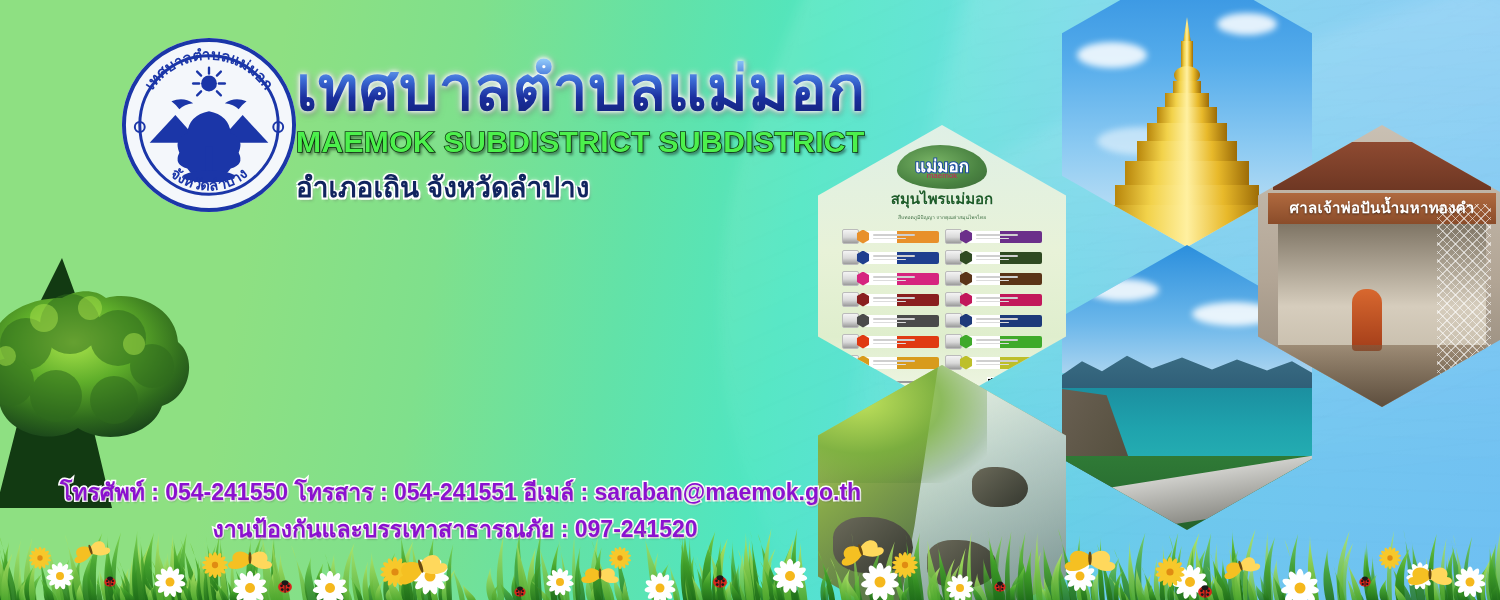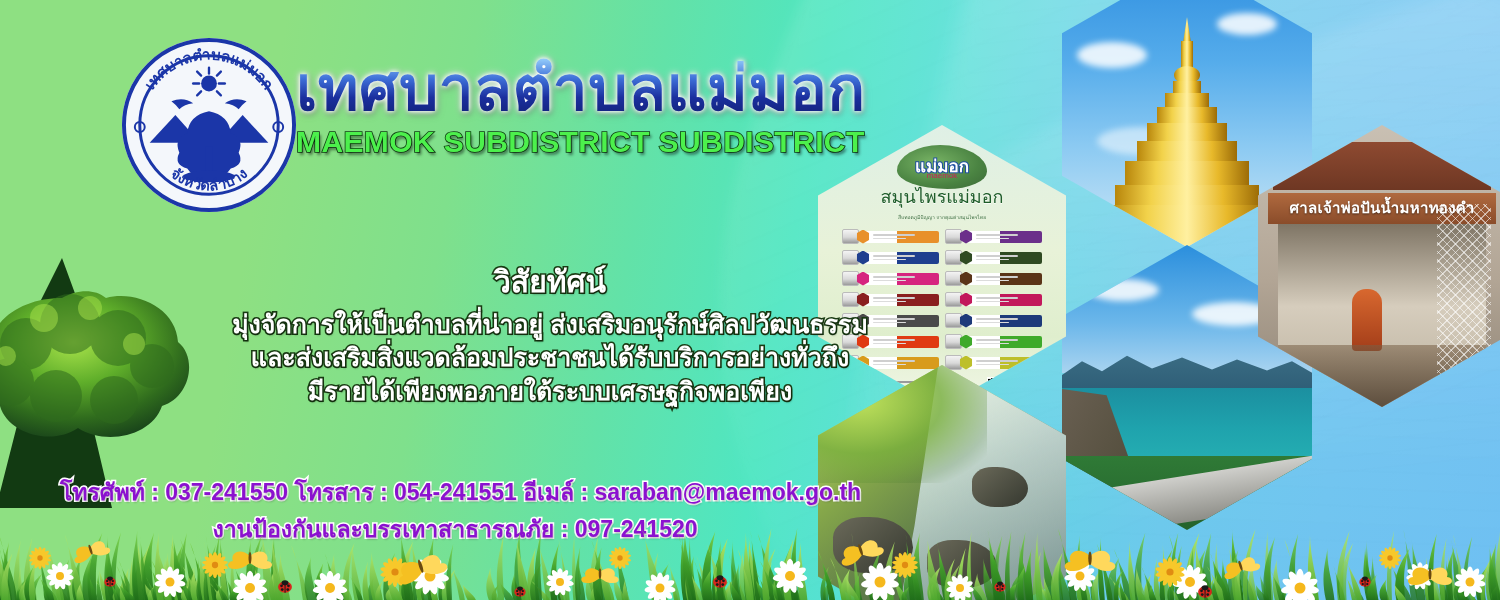--- a/index.html
+++ b/index.html
@@ -154,21 +154,21 @@
   .poster-logo .word {
     position:absolute; left:0; right:0; top:11px;
     text-align:center; font-size:17px; font-weight:bold;
     color:#fff; -webkit-text-stroke:2px #1d4fa0; paint-order:stroke fill;
   }
   .poster-logo .word2 {
     position:absolute; left:0; right:0; top:30px;
     text-align:center; font-size:8px; font-weight:normal; color:#c8205a;
   }
   .poster-title {
-    margin-top:4px; font-size:18px; font-weight:normal; color:#1f5d2a;
+    margin-top:4px; font-size:15px; font-weight:bold; color:#1f5d2a;
     text-shadow:0 1px 0 rgba(255,255,255,.8);
   }
   .poster-sub { font-size:5px; color:#3a6b3f; margin-top:2px; }
   .poster-grid {
     margin-top:7px; width:200px;
     display:grid; grid-template-columns:repeat(2,1fr);
     gap:4px 6px;
   }
   .pill { display:flex; align-items:center; gap:2px; height:17px; }
   .pill .jar {
@@ -600,31 +600,26 @@
       </text>
       <text font-size="15" font-weight="bold" fill="#1b36a8" font-family="'Liberation Sans',sans-serif">
         <textPath href="#arcBot" startOffset="50%" text-anchor="middle">จังหวัดลำปาง</textPath>
       </text>
     </svg>
   </div>
 
   <div class="head-block">
     <div class="title-th">เทศบาลตำบลแม่มอก</div>
     <div class="title-en">MAEMOK SUBDISTRICT SUBDISTRICT</div>
+    <div class="title-sub">อำเภอเถิน จังหวัดลำปาง</div>
   </div>
 
-  <div class="vision">
-    <div class="vision-title">วิสัยทัศน์</div>
-    <div class="vision-line">มุ่งจัดการให้เป็นตำบลที่น่าอยู่ ส่งเสริมอนุรักษ์ศิลปวัฒนธรรม</div>
-    <div class="vision-line">และส่งเสริมสิ่งแวดล้อมประชาชนได้รับบริการอย่างทั่วถึง</div>
-    <div class="vision-line">มีรายได้เพียงพอภายใต้ระบบเศรษฐกิจพอเพียง</div>
-  </div>
 
   <div class="contact">
-    <div class="contact-line">โทรศัพท์ : 037-241550  โทรสาร : 054-241551 อีเมล์ : saraban@maemok.go.th</div>
+    <div class="contact-line">โทรศัพท์ : 054-241550  โทรสาร : 054-241551 อีเมล์ : saraban@maemok.go.th</div>
     <div class="contact-line">งานป้องกันและบรรเทาสาธารณภัย : 097-241520</div>
   </div>
 
   <div class="grass">
     <svg viewBox="0 0 1500 86" preserveAspectRatio="none">
       <defs>
         <linearGradient id="gg" x1="0" y1="0" x2="0" y2="1">
           <stop offset="0%" stop-color="#7fd34a"></stop>
           <stop offset="45%" stop-color="#3f9e28"></stop>
           <stop offset="100%" stop-color="#1d6b18"></stop>

